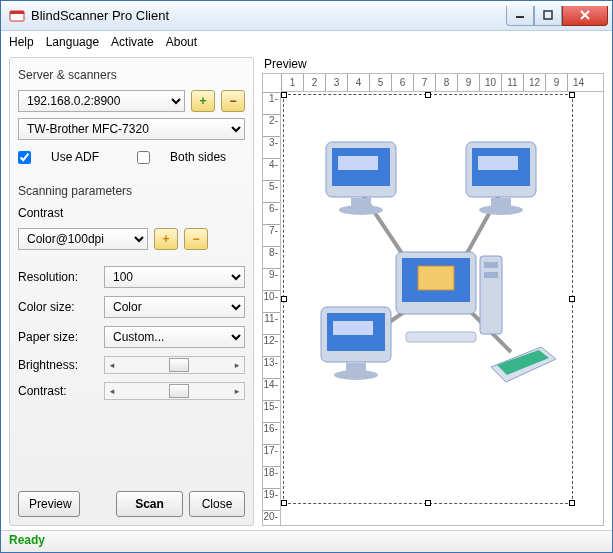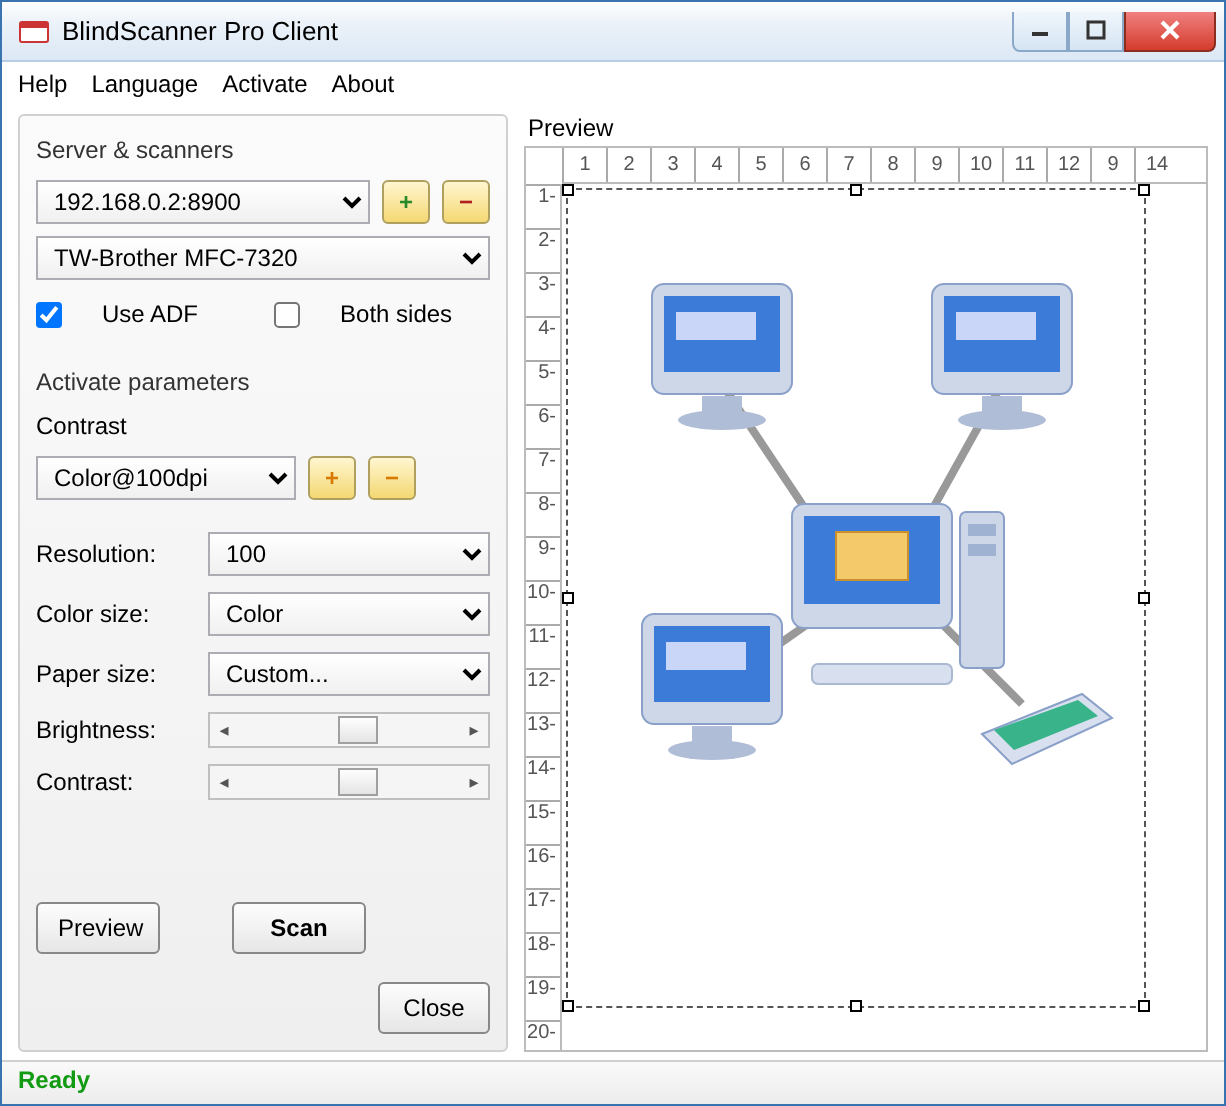--- a/index.html
+++ b/index.html
@@ -26,21 +26,21 @@
   .params .row { margin-bottom:8px; }
   .slider { flex:1; height:18px; border:1px solid #bfbfbf; background:#f5f5f5; position:relative; display:flex; align-items:center;}
   .slider .arrow { width:14px; height:100%; display:flex;align-items:center;justify-content:center; color:#555; font-size:9px;}
   .slider .track { flex:1; height:100%; position:relative; }
   .slider .thumb { position:absolute; top:1px; width:20px; height:14px; background:linear-gradient(#fefefe,#e4e4e4); border:1px solid #a0a0a0; }
   .btn { height:26px; border:1px solid #888; border-radius:3px; background:linear-gradient(#fdfdfd,#e6e6e6); padding:0 10px; }
   .btn.primary { font-weight:bold; }
   .footer-btns { display:flex; gap:6px; margin-top:auto; }
   .footer-btns .btn:first-child { width:62px;}
   .footer-btns .btn:nth-child(2) { flex:1;margin-left:30px;}
-  .footer-btns .btn:last-child { width:56px;margin-top:40px;}
+  .footer-btns .btn:last-child { width:56px;}
   .right-panel { flex:1; display:flex; flex-direction:column; }
   .right-panel .plabel { font-size:12px; margin-bottom:2px; padding-left:2px;}
   .preview-box { flex:1; border:1px solid #bcbcbc; background:#fff; position:relative; overflow:hidden;}
   .ruler-h { position:absolute; top:0; left:18px; right:0; height:18px; border-bottom:1px solid #bbb; background:#fff; display:flex;}
   .ruler-h .tick { flex:0 0 22px; border-left:1px solid #aaa; font-size:10px; color:#555; text-align:center; line-height:18px;}
   .ruler-v { position:absolute; top:18px; left:0; width:18px; bottom:0; border-right:1px solid #bbb; background:#fff;}
   .ruler-v .tick { height:22px; border-top:1px solid #aaa; font-size:10px; color:#555; text-align:right; padding-right:2px;}
   .canvas { position:absolute; top:18px; left:18px; right:0; bottom:0; display:flex; align-items:flex-start; justify-content:flex-start; }
   .sel { position:absolute; top:2px; left:2px; width:290px; height:410px; border:1px dashed #555; }
   .sel .handle { position:absolute; width:6px; height:6px; background:#fff; border:1px solid #000;}
@@ -110,21 +110,21 @@
           <option>TW-Brother MFC-7320</option>
         </select>
       </div>
       <div class="chk-row">
         <input type="checkbox" checked="" style="">
         <label>Use ADF</label>
         <input type="checkbox" style="">
         <label>Both sides</label>
       </div>
 
-      <div class="group-label" style="margin-top:14px">Activate parameters</div>
+      <div class="group-label" style="margin-top:14px">Scanning parameters</div>
       <div style="margin-bottom:2px">Contrast</div>
       <div class="row">
         <select style="width:130px">
           <option>Color@100dpi</option>
         </select>
         <div class="small-btn">
           <span style="color:#D97A00">+</span>
         </div>
         <div class="small-btn">
           <span style="color:#D97A00">−</span>

